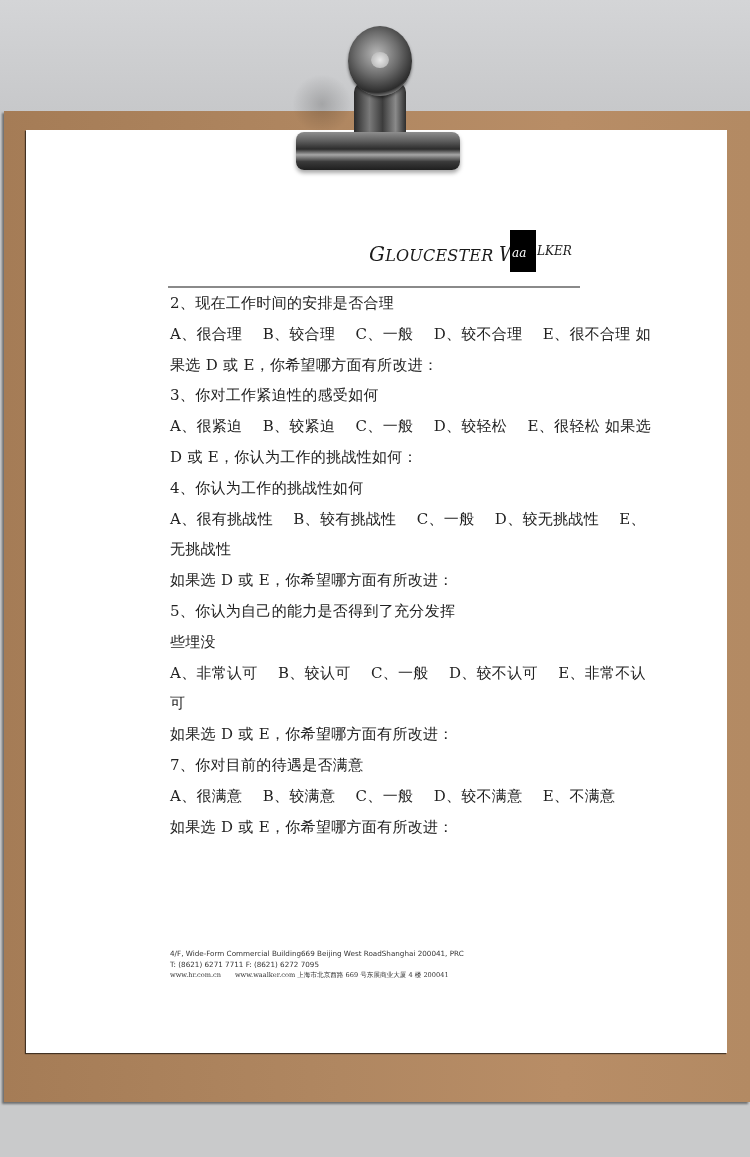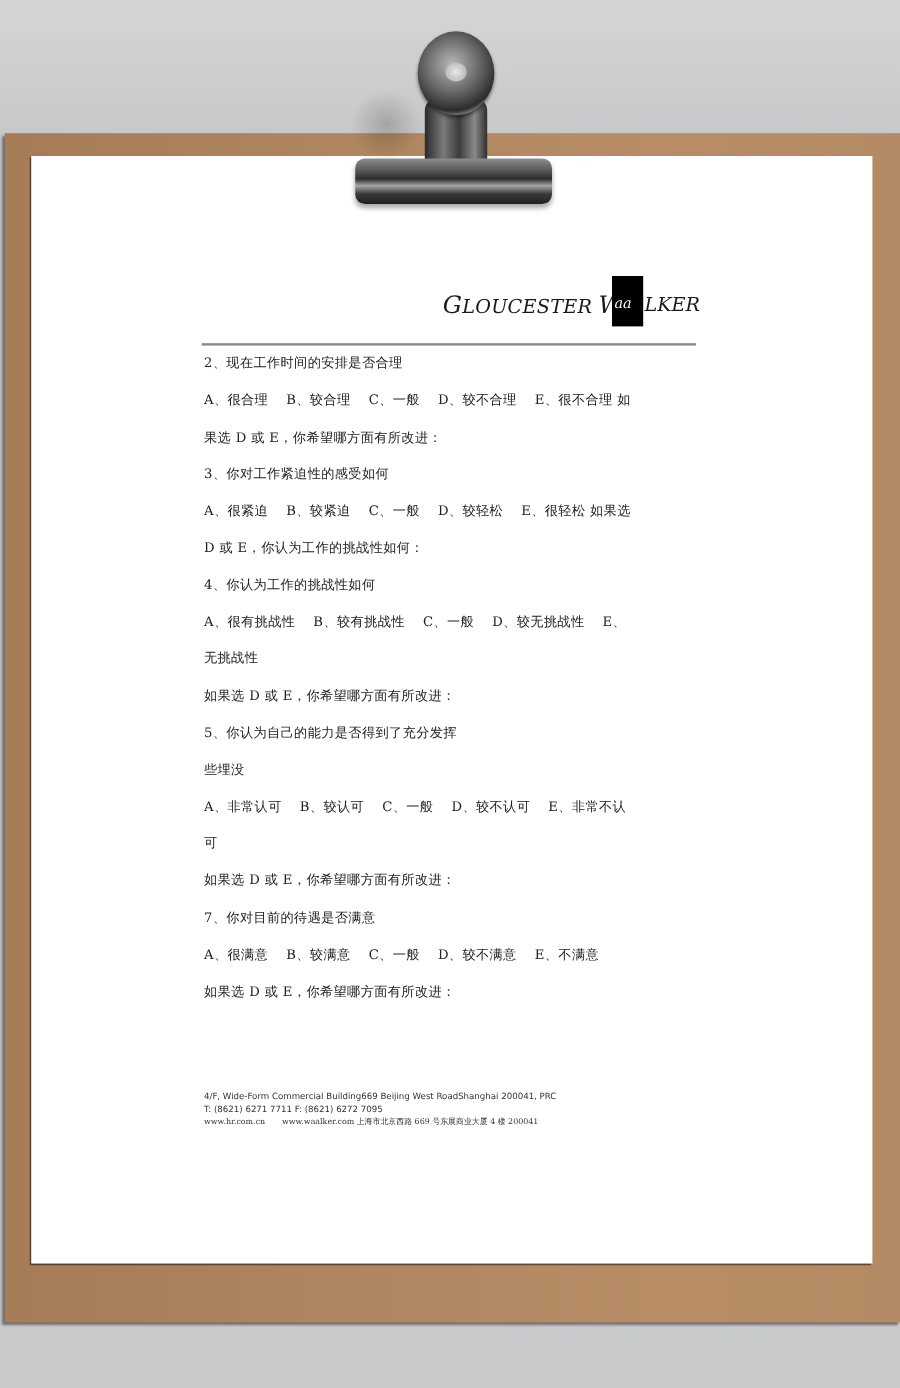--- a/index.html
+++ b/index.html
@@ -60,34 +60,34 @@
   .logo-text .big { font-size: 20px; }
   .logo-box {
     position: absolute; left: 141px; top: -10px; width: 26px; height: 42px; background: #000;
   }
   .logo-aa {
     position: absolute; left: 143px; top: 6px; font-family: "DejaVu Serif", serif; font-style: italic;
     font-size: 12px; color: #ffffff;
   }
   .logo-rest {
     position: absolute; left: 168px; top: 4px; font-family: "DejaVu Serif", serif; font-style: italic;
-    font-size: 16px; color: #1a1a1a;
+    font-size: 12px; color: #1a1a1a;
   }
   .rule {
     position: absolute; left: 168px; top: 286px; width: 412px; height: 2px; background: #8a8a8a;
   }
   .content {
     position: absolute; left: 170px; top: 292px; width: 415px;
   }
   .line {
-    height: 30.8px; line-height: 22px; font-size: 11px; color: #222;
+    height: 30.8px; line-height: 22px; font-size: 15px; color: #222;
     font-family: "DejaVu Serif", serif; white-space: nowrap; letter-spacing: 0.3px;
   }
   .footer {
-    position: absolute; left: 170px; top: 908px; width: 420px;
+    position: absolute; left: 170px; top: 948px; width: 420px;
     color: #333;
   }
   .footer .f1, .footer .f2 {
     font-family: "DejaVu Sans", sans-serif; font-size: 7.2px; line-height: 11px; white-space: nowrap;
   }
   .footer .f3 {
     font-family: "DejaVu Serif", serif; font-size: 6.6px; line-height: 11px; white-space: nowrap;
   }
   .footer .f3 span { margin-right: 14px; }
 </style>

